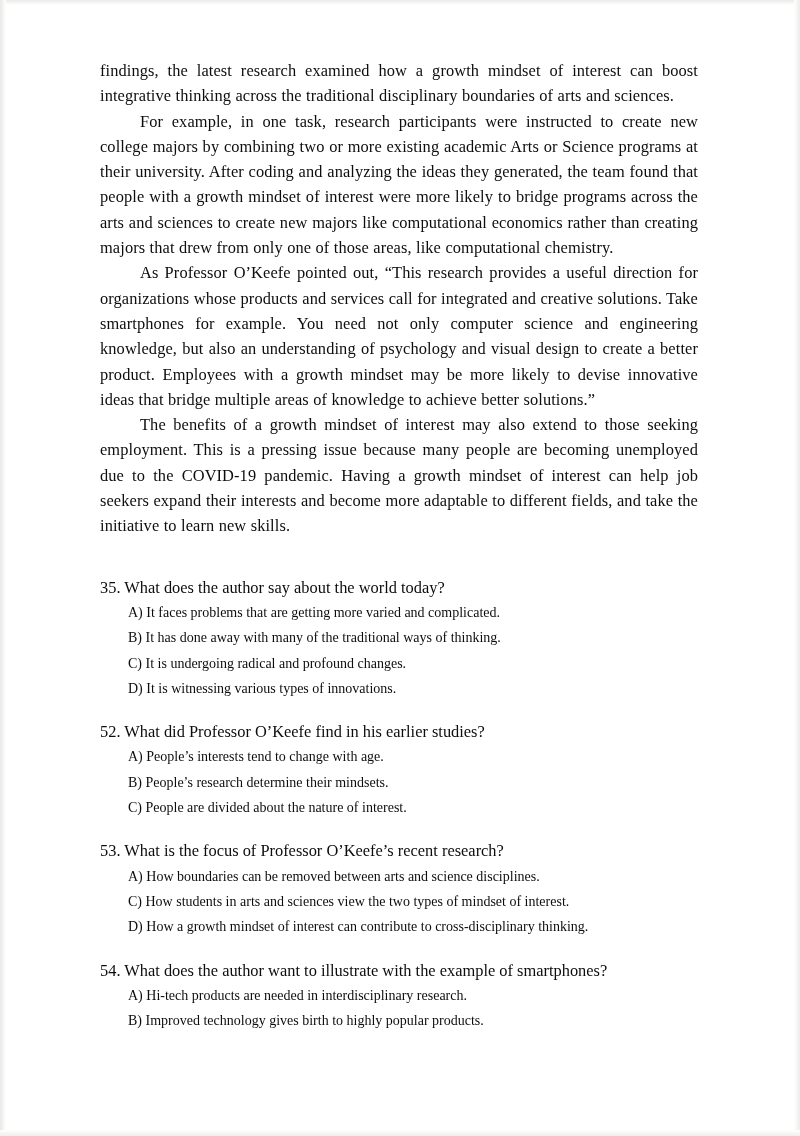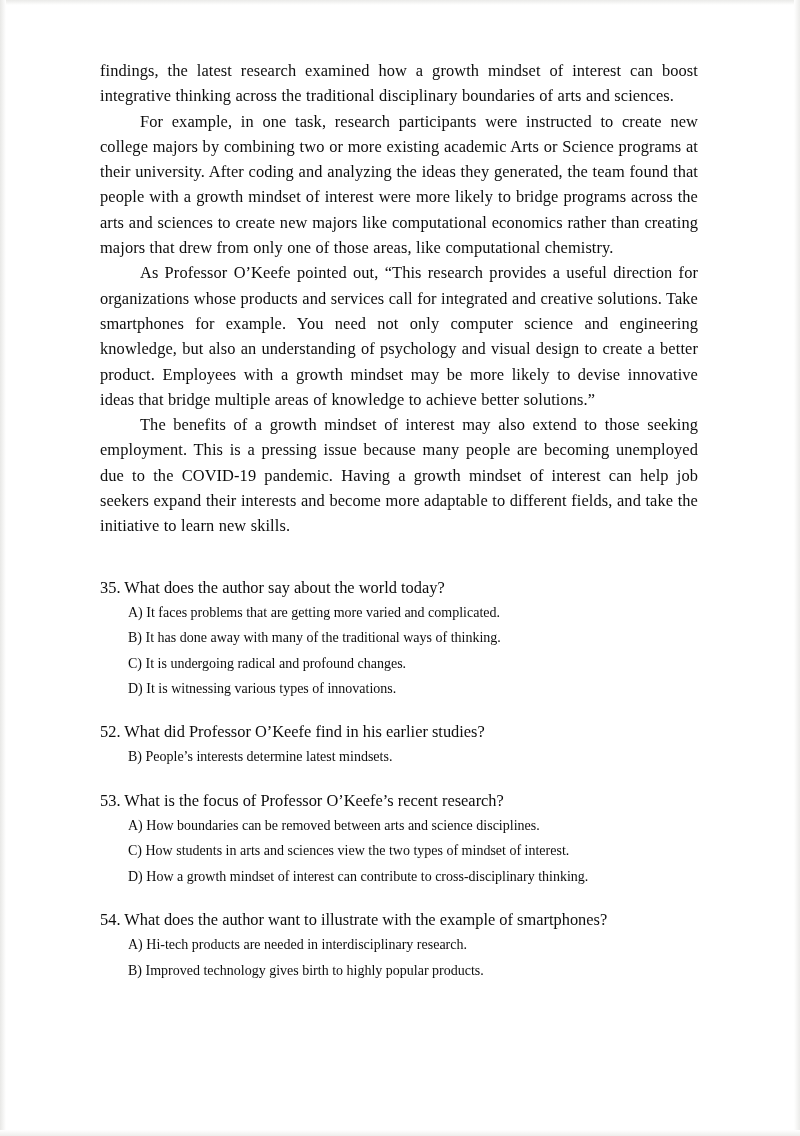--- a/index.html
+++ b/index.html
@@ -131,21 +131,23 @@
       <div class="question-block">
         <div class="question-stem">35. What does the author say about the world today?</div>
         <div class="option">A) It faces problems that are getting more varied and complicated.</div>
         <div class="option">B) It has done away with many of the traditional ways of thinking.</div>
         <div class="option">C) It is undergoing radical and profound changes.</div>
         <div class="option">D) It is witnessing various types of innovations.</div>
       </div>
 
       <div class="question-block">
         <div class="question-stem">52. What did Professor O’Keefe find in his earlier studies?</div>
-        <div class="option">B) People’s interests determine latest mindsets.</div>
+        <div class="option">A) People’s interests tend to change with age.</div>
+        <div class="option">B) People’s research determine their mindsets.</div>
+        <div class="option">C) People are divided about the nature of interest.</div>
       </div>
 
       <div class="question-block">
         <div class="question-stem">53. What is the focus of Professor O’Keefe’s recent research?</div>
         <div class="option">A) How boundaries can be removed between arts and science disciplines.</div>
         <div class="option">C) How students in arts and sciences view the two types of mindset of interest.</div>
         <div class="option">D) How a growth mindset of interest can contribute to cross-disciplinary thinking.</div>
       </div>
 
       <div class="question-block">

